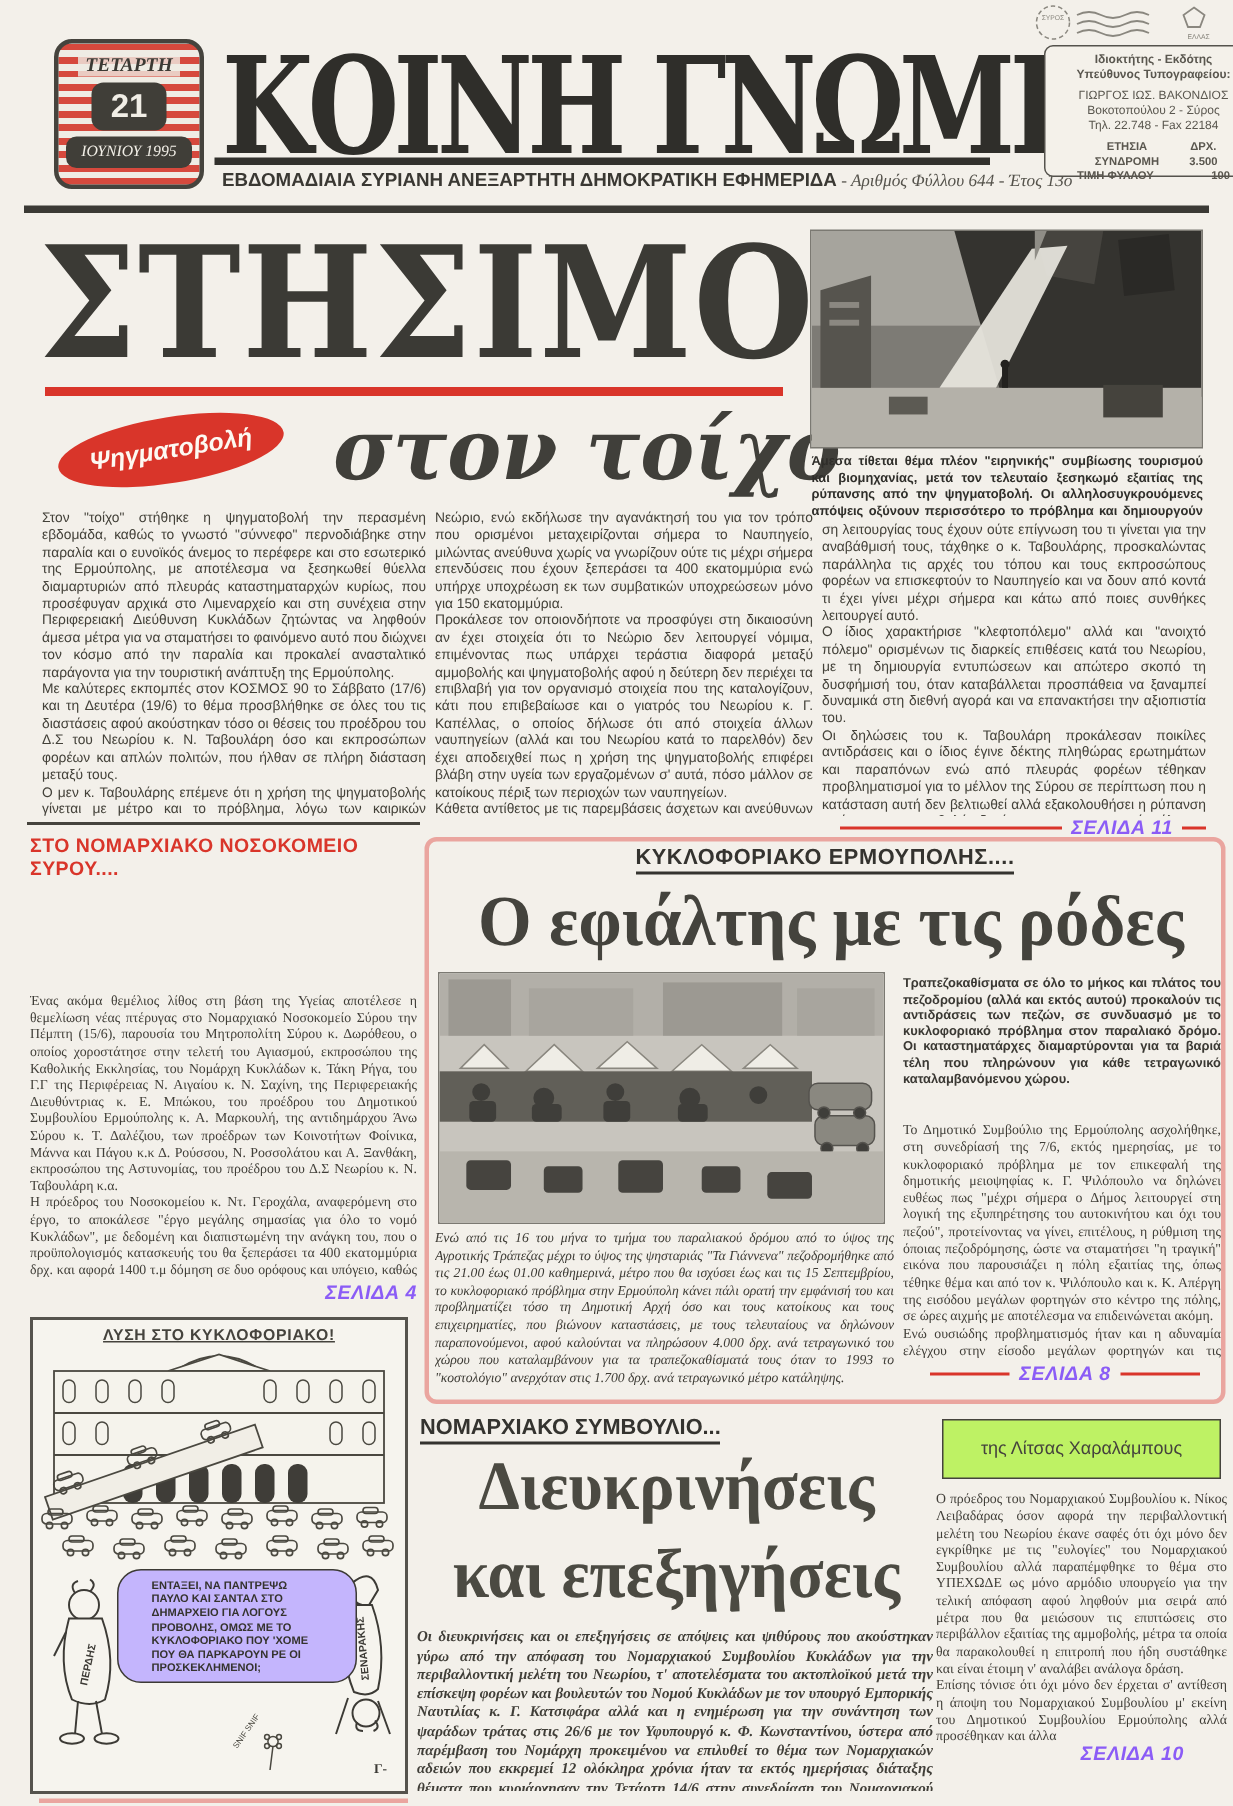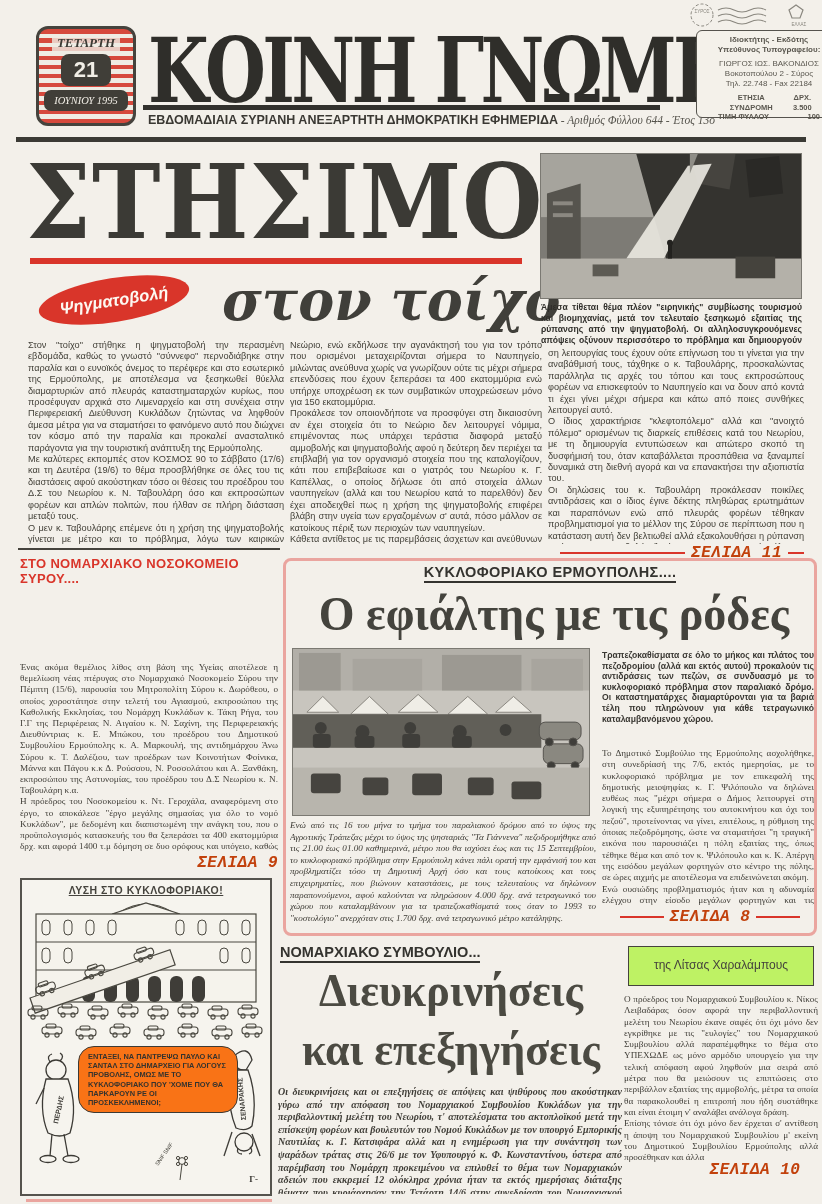--- a/index.html
+++ b/index.html
@@ -2,22 +2,22 @@
 <html><head>
 <meta charset="utf-8">
 <style>
   html,body{margin:0;padding:0;background:#c9c7c2;}
   .page{position:relative;width:822px;height:1204px;background:#f3f0ea;overflow:hidden;
         font-family:"Liberation Sans",sans-serif;color:#3a3833;}
   .abs{position:absolute;}
   .just{text-align:justify;}
   .pre{white-space:pre-line;}
   .ovh{overflow:hidden;}
-  .pageref{font-family:Liberation Mono, monospace;font-style:italic;font-weight:bold;
-           font-size:16px;color:#c2410c;letter-spacing:.5px;}
+  .pageref{font-family:Liberation Sans, sans-serif;font-style:italic;font-weight:bold;
+           font-size:13px;color:#8b5cf6;letter-spacing:.5px;}
 
   
   .datebox{left:36px;top:26px;width:100px;height:100px;border:3px solid #45433d;border-radius:12px;
            background:repeating-linear-gradient(180deg,#d6493d 0 4.5px,#efece4 4.5px 9px);
            box-sizing:border-box;text-align:center;}
   .datebox .day{margin:6px auto 0;display:inline-block;padding:0 5px;background:#efece4cc;
                 font-family:"Liberation Serif",serif;font-style:italic;font-weight:bold;font-size:13px;color:#3c3a34;}
   .datebox .num{margin:3px auto 0;width:50px;height:32px;background:#403e38;border-radius:8px;
                 color:#f1eee6;font-weight:bold;font-size:22px;line-height:32px;}
   .datebox .my{margin:4px auto 0;width:84px;height:21px;background:#403e38;border-radius:7px;
@@ -61,22 +61,22 @@
            font-weight:bold;font-style:italic;font-size:33px;color:#34332f;}
   .hosp-ul{height:5px;background:#d9352a;}
   .hosp-body{left:20px;top:662px;width:258px;height:190px;font-family:"Liberation Serif",serif;
              font-size:9.2px;line-height:11.2px;color:#403e38;}
   .ref4{left:150px;top:853px;width:128px;text-align:right;}
 
   
   .cartoon{left:20px;top:878px;width:252px;height:318px;border:2px solid #55534d;background:#f6f4ee;box-sizing:border-box;}
   .cartoon-title{position:absolute;left:0;top:4px;width:100%;text-align:center;font-size:10.5px;font-weight:bold;
                  color:#45433d;text-decoration:underline;letter-spacing:.5px;}
-  .bubble{position:absolute;border:1.6px solid #3c3a35;background:#f97316;border-radius:16px;
-          font-size:7.4px;line-height:9.2px;font-weight:bold;color:#35332e;padding:5px 9px;box-sizing:border-box;}
+  .bubble{position:absolute;border:1.6px solid #3c3a35;background:#c4b5fd;border-radius:16px;
+          font-size:7.4px;line-height:9.2px;font-weight:bold;color:#35332e;padding:5px 22px;box-sizing:border-box;}
   .b1{left:56px;top:166px;width:160px;}
   .b2{left:42px;top:254px;width:162px;border-radius:13px;}
 
   
   .pinkframe{left:283px;top:558px;width:534px;height:378px;border:3px solid #eaa59f;border-radius:8px;box-sizing:border-box;}
   .traf-kicker{left:340px;top:564px;width:420px;text-align:center;font-size:14.5px;font-weight:bold;color:#34332f;
                letter-spacing:.4px;}
   .traf-kicker span{border-bottom:2px solid #34332f;padding-bottom:1px;}
   .traf-head{left:292px;top:586px;width:524px;text-align:center;font-family:"Liberation Serif",serif;font-weight:bold;
              font-size:46px;color:#44433d;white-space:nowrap;transform:scaleY(1.04);transform-origin:top left;}
@@ -187,21 +187,21 @@
     <div class="refline"></div>
     <span class="pageref">ΣΕΛΙΔΑ 11</span>
     <div class="refline" style="max-width:16px"></div>
   </div>
 
   <div class="abs rule2a"></div>
   <div class="abs hosp-kicker">ΣΤΟ ΝΟΜΑΡΧΙΑΚΟ ΝΟΣΟΚΟΜΕΙΟ ΣΥΡΟΥ....</div>
   <div class="abs hosp-body just pre ovh">Ένας ακόμα θεμέλιος λίθος στη βάση της Υγείας αποτέλεσε η θεμελίωση νέας πτέρυγας στο Νομαρχιακό Νοσοκομείο Σύρου την Πέμπτη (15/6), παρουσία του Μητροπολίτη Σύρου κ. Δωρόθεου, ο οποίος χοροστάτησε στην τελετή του Αγιασμού, εκπροσώπου της Καθολικής Εκκλησίας, του Νομάρχη Κυκλάδων κ. Τάκη Ρήγα, του Γ.Γ της Περιφέρειας Ν. Αιγαίου κ. Ν. Σαχίνη, της Περιφερειακής Διευθύντριας κ. Ε. Μπώκου, του προέδρου του Δημοτικού Συμβουλίου Ερμούπολης κ. Α. Μαρκουλή, της αντιδημάρχου Άνω Σύρου κ. Τ. Δαλέζιου, των προέδρων των Κοινοτήτων Φοίνικα, Μάννα και Πάγου κ.κ Δ. Ρούσσου, Ν. Ροσσολάτου και Α. Ξανθάκη, εκπροσώπου της Αστυνομίας, του προέδρου του Δ.Σ Νεωρίου κ. Ν. Ταβουλάρη κ.α.
 Η πρόεδρος του Νοσοκομείου κ. Ντ. Γεροχάλα, αναφερόμενη στο έργο, το αποκάλεσε "έργο μεγάλης σημασίας για όλο το νομό Κυκλάδων", με δεδομένη και διαπιστωμένη την ανάγκη του, που ο προϋπολογισμός κατασκευής του θα ξεπεράσει τα 400 εκατομμύρια δρχ. και αφορά 1400 τ.μ δόμηση σε δυο ορόφους και υπόγειο, καθώς και την επισκευή του υπάρχοντος κτιρίου, ώστε σε διάστημα 18 μηνών να αποδοθεί στους κατοίκους των Κυκλάδων και στους επισκέπτες "μια σύγχρονη μονάδα εξοπλισμένη και διευθυμένη" που φιλοδοξεί να αποτελέσει "τομή στο χώρο της Υγείας".</div>
   <div class="abs ref4">
-    <span class="pageref">ΣΕΛΙΔΑ 9</span>
+    <span class="pageref">ΣΕΛΙΔΑ 4</span>
   </div>
 
   <div class="abs cartoon">
     <div class="cartoon-title">ΛΥΣΗ ΣΤΟ ΚΥΚΛΟΦΟΡΙΑΚΟ!</div>
     <svg style="position:absolute;left:0;top:18px;" width="248" height="296" viewBox="0 0 248 296">
       <defs>
         <g id="car" stroke="#4a4840" fill="none" stroke-width="1.1">
           <rect x="0" y="3" width="20" height="7" rx="3"></rect>
           <rect x="4" y="0" width="10" height="4" rx="2"></rect>
           <circle cx="5" cy="11" r="2.1"></circle>

